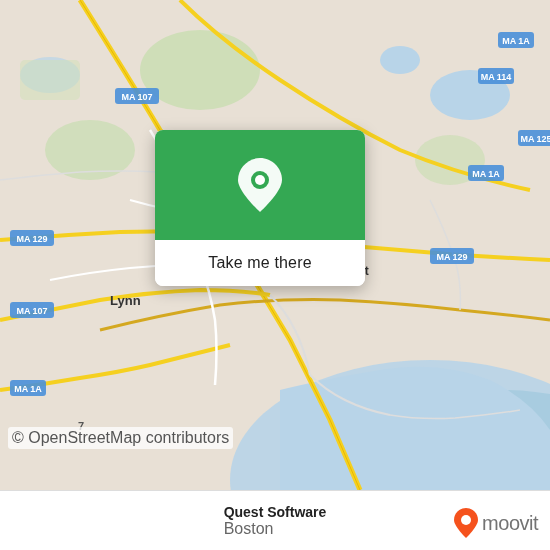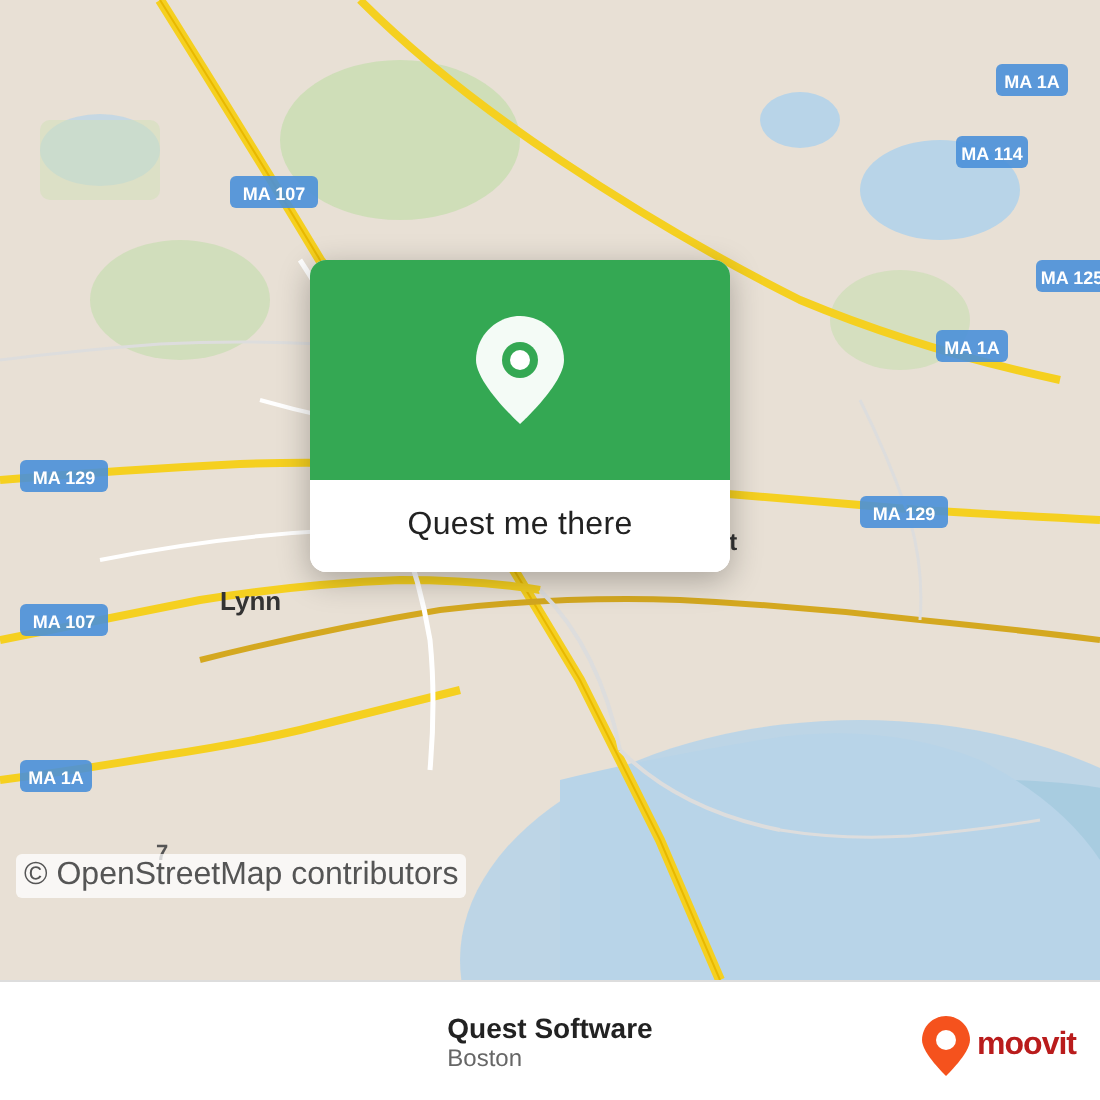--- a/index.html
+++ b/index.html
@@ -96,42 +96,42 @@
       flex-direction: column;
     }
 
     #app-title {
       font-size: 14px;
       font-weight: 600;
       color: #222;
     }
 
     #app-subtitle {
-      font-size: 12px;
+      font-size: 16px;
       color: #666;
     }
 
     #moovit-logo {
       position: absolute;
       right: 12px;
       bottom: 12px;
       display: flex;
       align-items: center;
       gap: 4px;
     }
 
     #moovit-pin {
       width: 24px;
       height: 30px;
     }
 
     #moovit-text {
-      font-size: 16px;
-      font-weight: 700;
-      color: #b91c1c;
+      font-size: 20px;
+      font-weight: 400;
+      color: #737373;
       letter-spacing: -0.5px;
     }
   </style>
 </head>
 <body>
 
 <div id="map-container">
 
   <svg id="map-svg" viewBox="0 0 550 490" xmlns="http://www.w3.org/2000/svg">
 
@@ -216,21 +216,21 @@
 
   <div id="popup-card">
     <div id="popup-green-area">
 
       <svg id="map-pin-icon" viewBox="0 0 44 54" xmlns="http://www.w3.org/2000/svg">
         <path d="M22 0 C10 0 0 10 0 22 C0 34 22 54 22 54 C22 54 44 34 44 22 C44 10 34 0 22 0 Z" fill="white" opacity="0.95"></path>
         <circle cx="22" cy="22" r="9" fill="#34a853"></circle>
         <circle cx="22" cy="22" r="5" fill="white"></circle>
       </svg>
     </div>
-    <button id="popup-button">Quest me there</button>
+    <button id="popup-button">Take me there</button>
   </div>
 </div>
 
 <div id="bottom-bar">
   <div id="bottom-left">
     <span id="app-title">Quest Software</span>
     <span id="app-subtitle">Boston</span>
   </div>
 
   <div id="moovit-logo">

